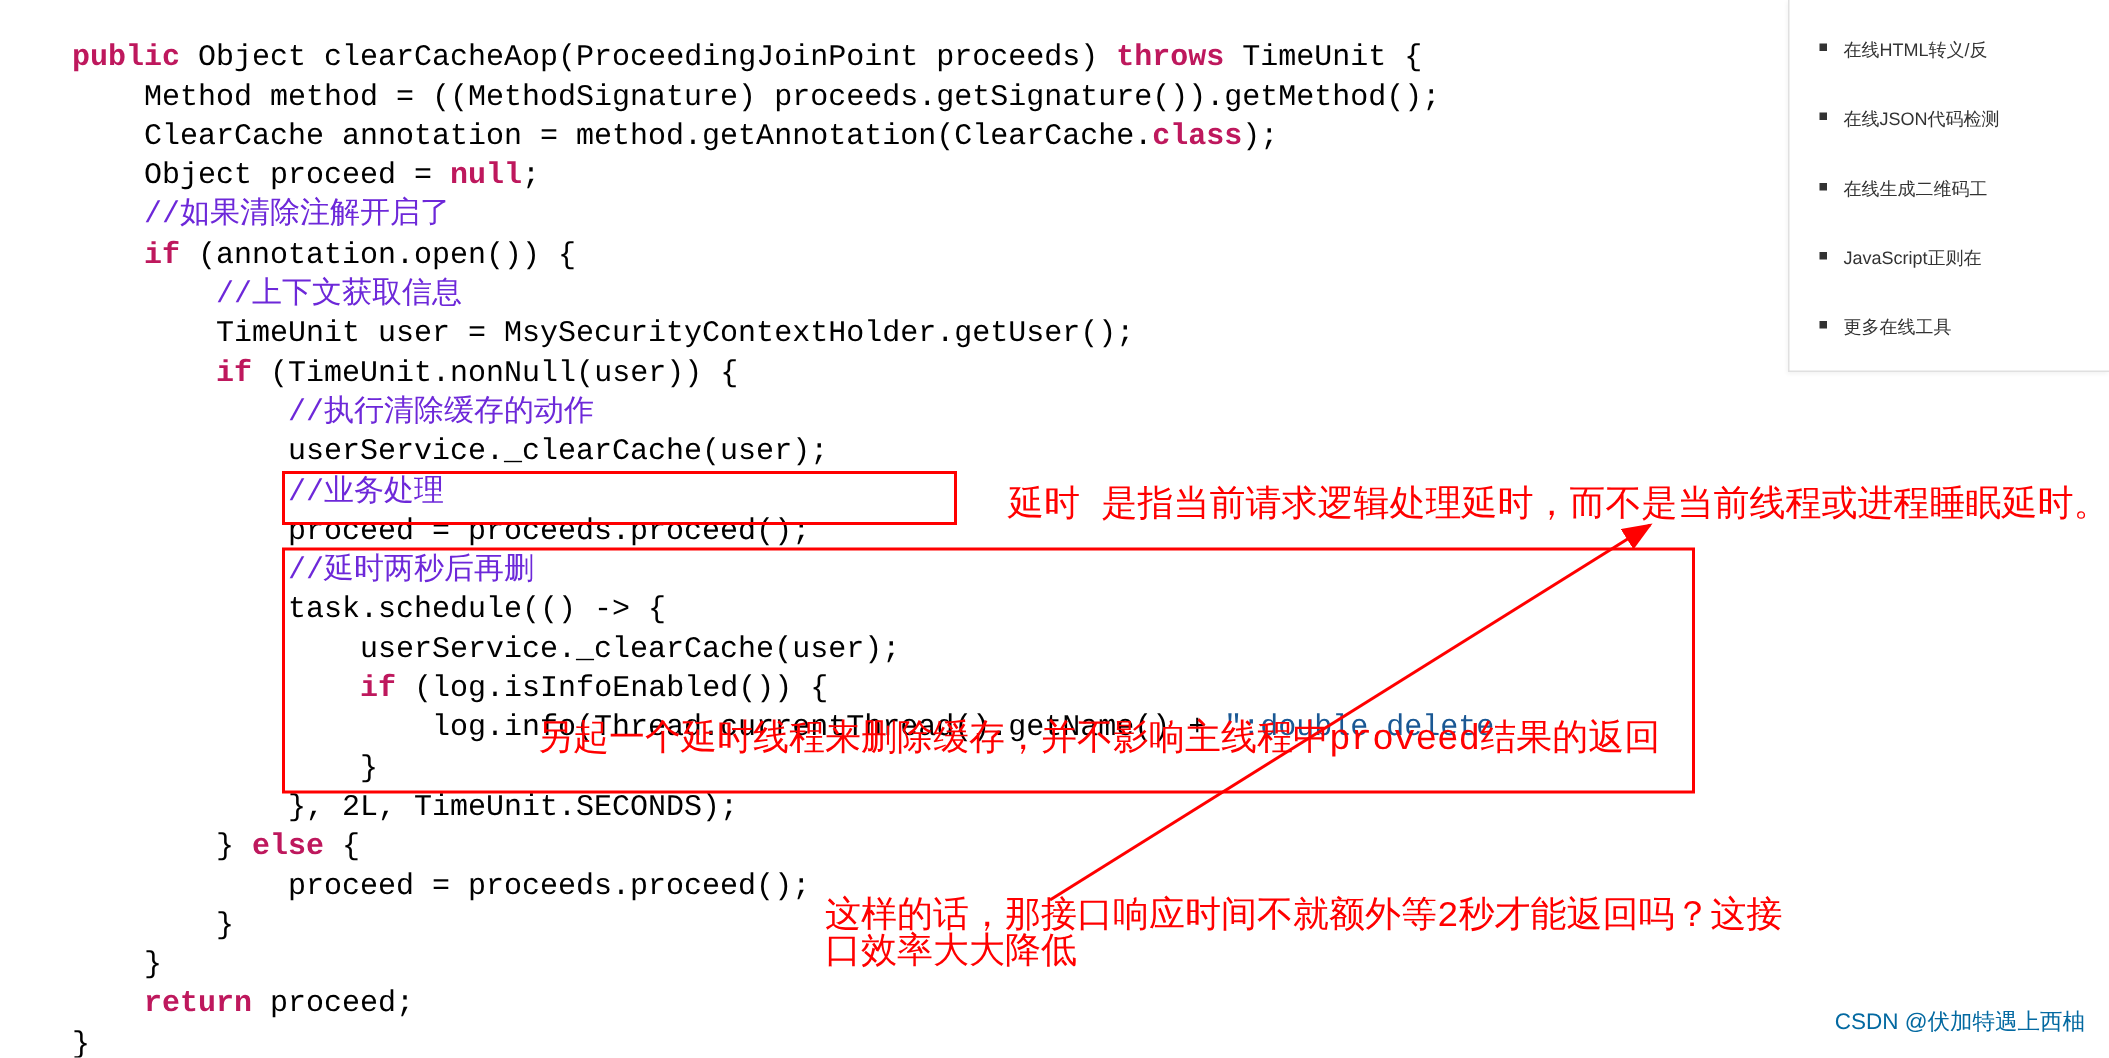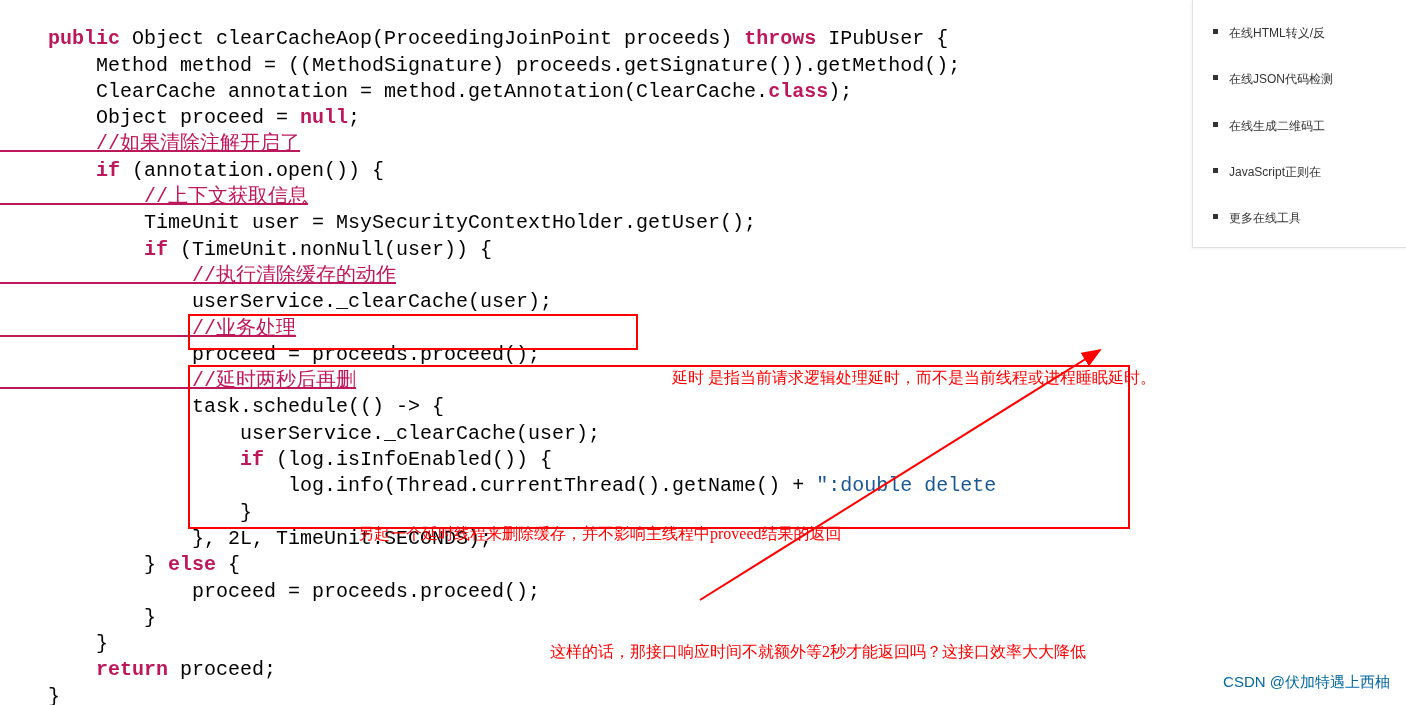--- a/index.html
+++ b/index.html
@@ -15,21 +15,21 @@
   }
   .code-area {
     position: absolute;
     top: 0;
     left: 0;
     width: 1200px;
     white-space: pre;
     color: #000000;
   }
   .kw { color: #be185d; font-weight: bold; }
-  .comment { color: #be185d; text-decoration: underline; }
+  .comment { color: #6d28d9; }
   .str { color: #1A5894; }
   .box1 {
     position: absolute;
     border: 2px solid #FF0000;
     left: 188px;
     top: 314px;
     width: 450px;
     height: 36px;
     pointer-events: none;
   }
@@ -38,25 +38,24 @@
     border: 2px solid #FF0000;
     left: 188px;
     top: 365px;
     width: 942px;
     height: 164px;
     pointer-events: none;
   }
   .annot {
     position: absolute;
     color: #FF0000;
-    font-family: Liberation Serif, serif;
-    font-size: 16px;
+    font-family: Liberation Mono, monospace;
+    font-size: 24px;
     line-height: 24px;
     white-space: nowrap;
-    margin-top: 40px;
   }
   .annot1 { left: 672px; top: 326px; }
   .annot2 { left: 358px; top: 482px; }
   .annot3 { left: 550px; top: 600px; white-space: normal; width: 660px; }
   .arrow-svg {
     position: absolute;
     left: 0; top: 0;
     width: 1406px; height: 705px;
     pointer-events: none;
   }
@@ -98,21 +97,21 @@
     bottom: 10px;
     color: #0369a1;
     font-family: 'Microsoft YaHei', Arial, sans-serif;
     font-size: 15px;
   }
 </style>
 </head>
 <body>
 
 <div class="code-area">
-<span>    <span class="kw">public</span><span> Object clearCacheAop(ProceedingJoinPoint proceeds) </span><span class="kw">throws</span><span> IPubUser {</span></span>
+<span>    <span class="kw">public</span><span> Object clearCacheAop(ProceedingJoinPoint proceeds) </span><span class="kw">throws</span><span> TimeUnit {</span></span>
 <span>        Method method = ((MethodSignature) proceeds.getSignature()).getMethod();</span>
 <span><span>        ClearCache annotation = method.getAnnotation(ClearCache.</span><span class="kw">class</span><span>);</span></span>
 <span><span>        Object proceed = </span><span class="kw">null</span><span>;</span></span>
 <span class="comment">        //如果清除注解开启了</span>
 <span><span>        </span><span class="kw">if</span><span> (annotation.open()) {</span></span>
 <span class="comment">            //上下文获取信息</span>
 <span>            TimeUnit user = MsySecurityContextHolder.getUser();</span>
 <span><span>            </span><span class="kw">if</span><span> (TimeUnit.nonNull(user)) {</span></span>
 <span class="comment">                //执行清除缓存的动作</span>
 <span>                userService._clearCache(user);</span>

